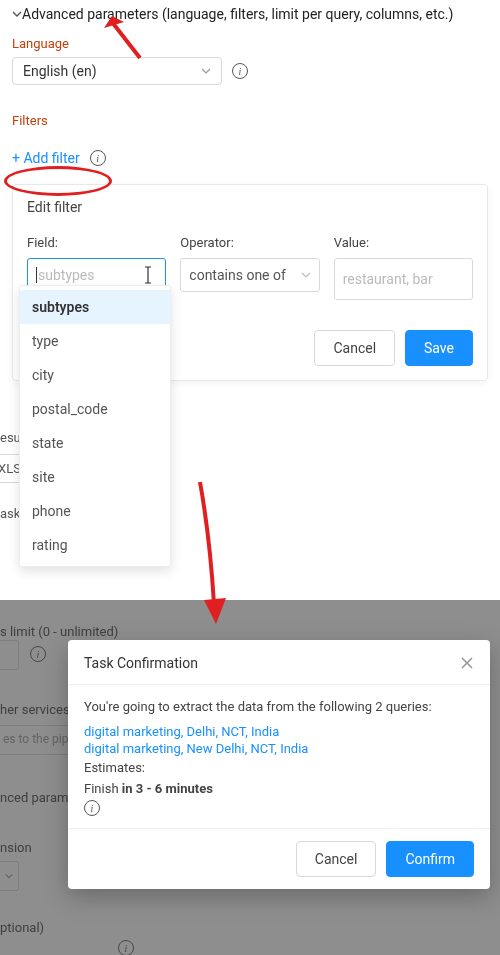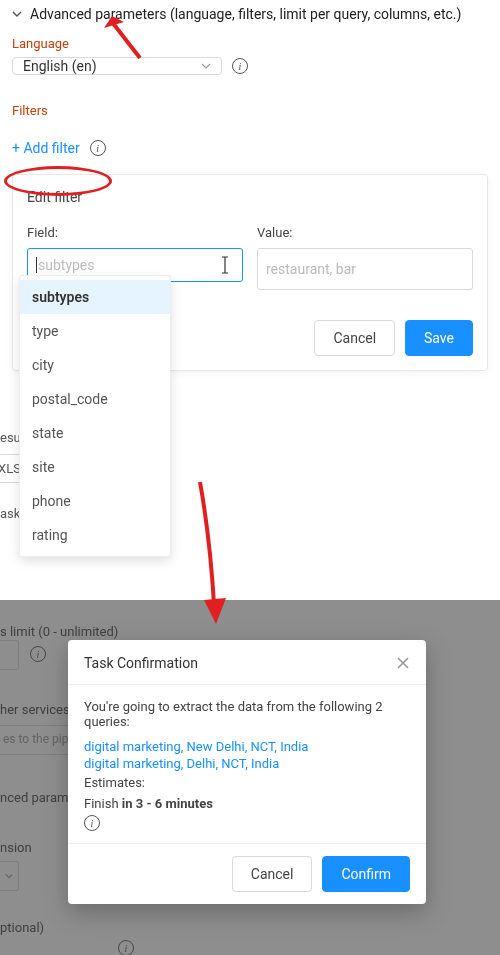--- a/index.html
+++ b/index.html
@@ -15,21 +15,20 @@
     background: #fff;
   }
 
   
   .upper {
     padding: 6px 12px 0 12px;
   }
   .section-header {
     display: flex;
     align-items: center;
-    gap: 8px;
     margin-bottom: 14px;
   }
   .caret {
     width: 10px;
     height: 10px;
   }
   .section-header-text {
     font-size: 14px;
     color: #222;
   }
@@ -40,21 +39,21 @@
   }
   .row {
     display: flex;
     align-items: center;
     gap: 10px;
   }
   .select, .text-input {
     border: 1px solid #d9d9d9;
     border-radius: 4px;
     background: #fff;
-    height: 18px;
+    height: 28px;
     display: flex;
     align-items: center;
     padding: 0 10px;
     justify-content: space-between;
     font-size: 14px;
     color: #333;
   }
   .select { width: 210px; }
   .info-icon {
     width: 16px; height: 16px;
@@ -218,21 +217,21 @@
   .lower-bg .faint-line {
     position: absolute;
     left: 0;
     font-size: 13px;
     color: #444;
   }
   .modal {
     position: absolute;
     left: 68px;
     top: 40px;
-    width: 358px;
+    width: 422px;
     background: #fff;
     border-radius: 4px;
     box-shadow: 0 8px 24px rgba(0,0,0,0.25);
     z-index: 50;
   }
   .modal-header {
     display: flex;
     align-items: center;
     justify-content: space-between;
     padding: 15px 16px 13px 16px;
@@ -343,20 +342,29 @@
         <div class="col-label">Field:</div>
         <div class="field-input">
           <span style="border-left:1px solid #333; height:16px; margin-right:1px;"></span>
           <span>subtypes</span>
           <svg class="caret-ibeam" width="14" height="20" viewBox="0 0 14 20">
             <path d="M4 2 H7 M10 2 H7 M7 2 V18 M4 18 H7 M10 18 H7" stroke="#333" stroke-width="1.2" fill="none"></path>
           </svg>
         </div>
       </div>
       <div class="field-col">
+        <div class="col-label">Operator:</div>
+        <div class="op-select">
+          <span>contains one of</span>
+          <svg class="chevron-down" viewBox="0 0 10 10">
+              <path d="M1 3 L5 7 L9 3" stroke="#bbb" stroke-width="1.2" fill="none"></path>
+            </svg>
+        </div>
+      </div>
+      <div class="field-col">
         <div class="col-label">Value:</div>
         <div class="value-input">
           <span>restaurant, bar</span>
         </div>
       </div>
     </div>
 
     <div class="panel-buttons">
       <div class="btn">Cancel</div>
       <div class="btn primary">Save</div>
@@ -412,22 +420,22 @@
 
   <div class="modal">
     <div class="modal-header">
       <span class="modal-title">Task Confirmation</span>
       <svg class="close-x" viewBox="0 0 14 14">
         <path d="M2 2 L12 12 M12 2 L2 12" stroke="#999" stroke-width="1.6"></path>
       </svg>
     </div>
     <div class="modal-body">
       <div style="margin-bottom:10px;">You're going to extract the data from the following 2 queries:</div>
+      <span class="query-link">digital marketing, Delhi, NCT, India</span>
       <span class="query-link">digital marketing, New Delhi, NCT, India</span>
-      <span class="query-link">digital marketing, Delhi, NCT, India</span>
       <div class="est-line" style="margin-bottom:6px;">Estimates:</div>
       <div class="est-line">
         <span>Finish </span><b>in 3 - 6 minutes</b>
       </div>
       <div class="est-line" style="display:flex; align-items:center; gap:6px;">
         <span class="info-icon">i</span>
       </div>
     </div>
     <div class="modal-footer">
       <div class="btn">Cancel</div>

